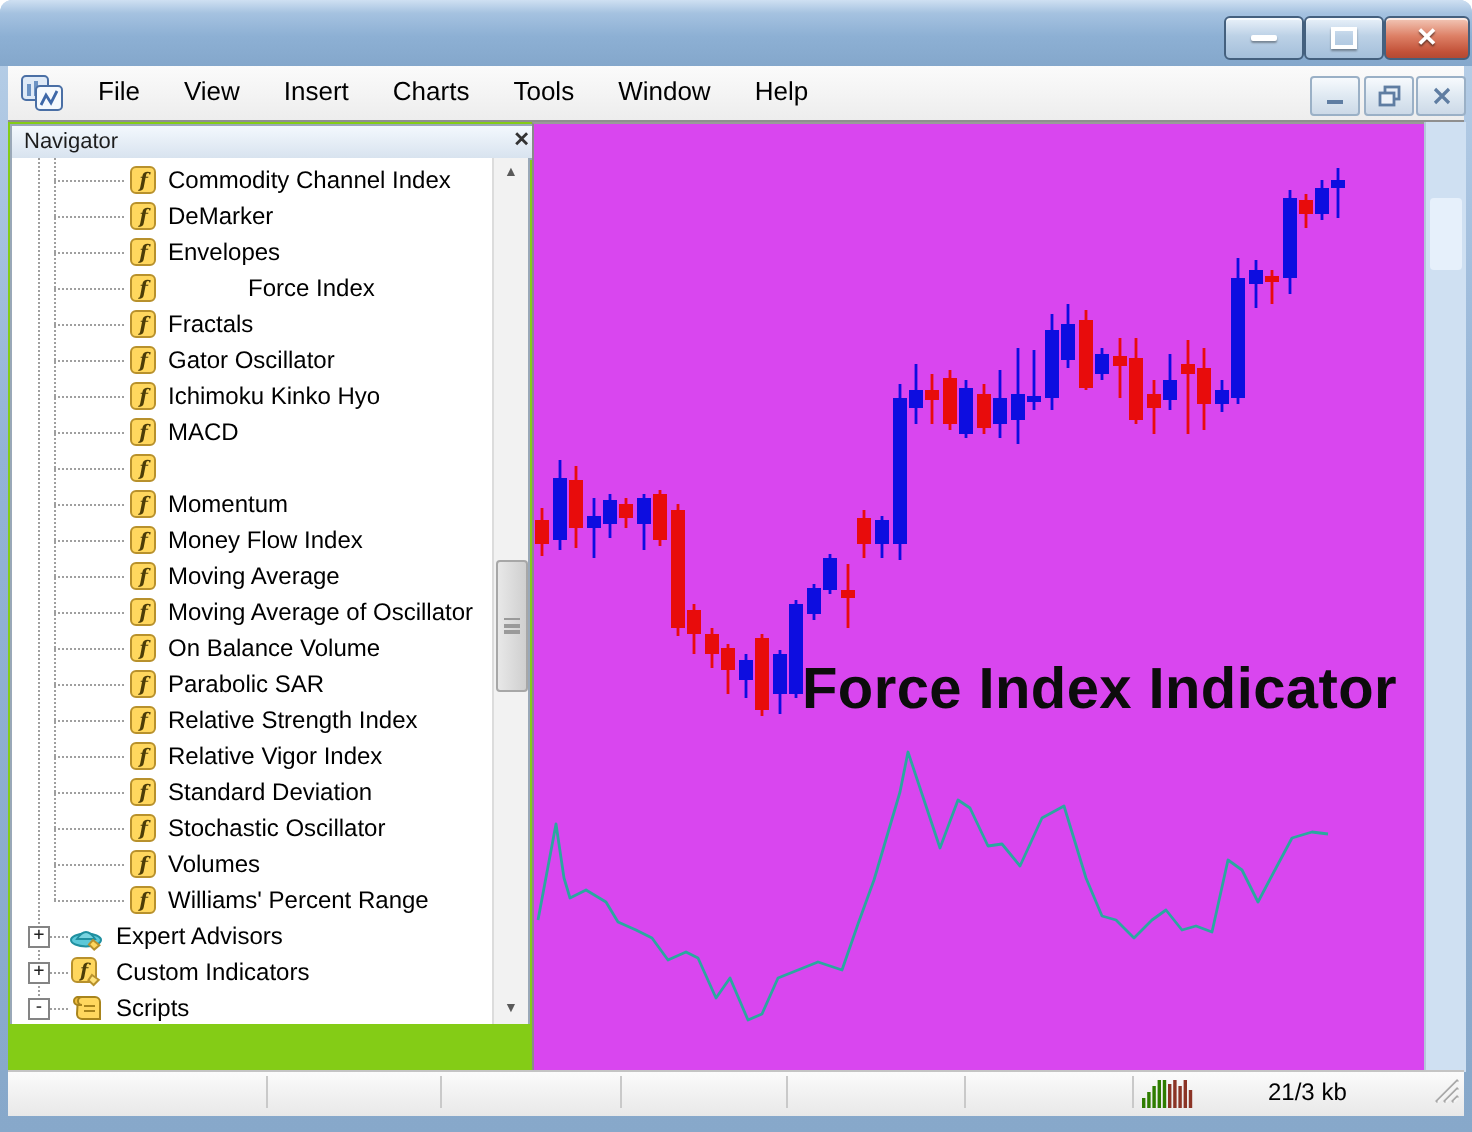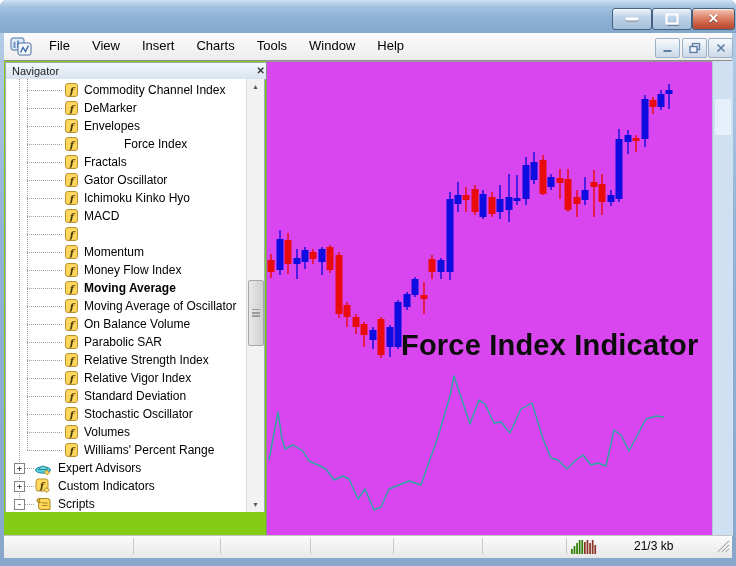--- a/index.html
+++ b/index.html
@@ -207,21 +207,21 @@
                 <text x="6.8" y="10.6" font-size="10" font-style="italic" font-weight="bold" font-family="DejaVu Serif, serif" fill="#4c3d08" text-anchor="middle">f</text>
               </svg></span>
             <span class="row-lbl" style="left: 78px;">Money Flow Index</span>
           </div>
           <div class="nav-row" style="top: 200px;">
             <span class="hdots" style="left: 21px; width: 35px;"></span>
             <span class="row-icon" style="left: 59px;"><svg width="13" height="14" viewBox="0 0 13 14">
                 <rect x="0.5" y="0.5" width="12" height="13" rx="2.5" fill="#ffd75e" stroke="#b8912c"></rect>
                 <text x="6.8" y="10.6" font-size="10" font-style="italic" font-weight="bold" font-family="DejaVu Serif, serif" fill="#4c3d08" text-anchor="middle">f</text>
               </svg></span>
-            <span class="row-lbl" style="left: 78px; font-weight: bold;">Moving Average</span>
+            <span class="row-lbl" style="left: 78px;">Moving Average</span>
           </div>
           <div class="nav-row" style="top: 218px;">
             <span class="hdots" style="left: 21px; width: 35px;"></span>
             <span class="row-icon" style="left: 59px;"><svg width="13" height="14" viewBox="0 0 13 14">
                 <rect x="0.5" y="0.5" width="12" height="13" rx="2.5" fill="#ffd75e" stroke="#b8912c"></rect>
                 <text x="6.8" y="10.6" font-size="10" font-style="italic" font-weight="bold" font-family="DejaVu Serif, serif" fill="#4c3d08" text-anchor="middle">f</text>
               </svg></span>
             <span class="row-lbl" style="left: 78px;">Moving Average of Oscillator</span>
           </div>
           <div class="nav-row" style="top: 236px;">

